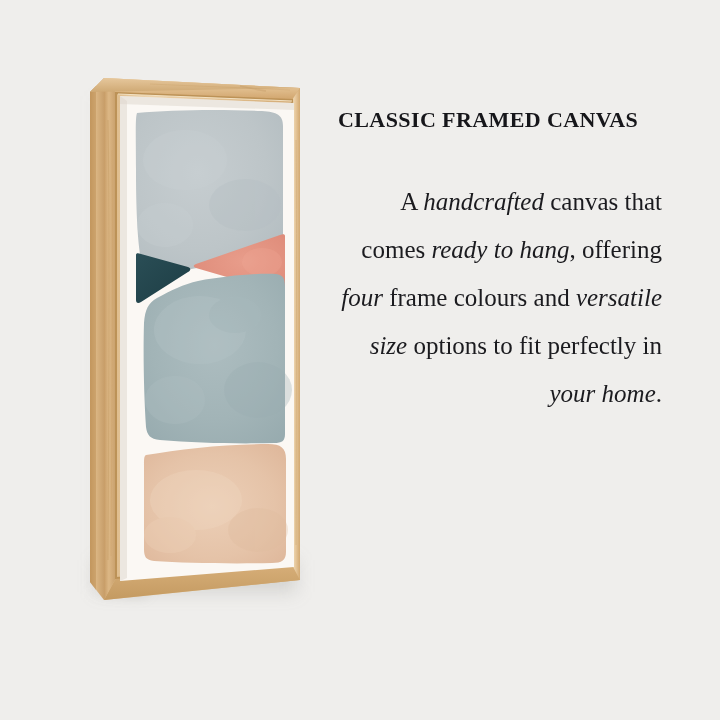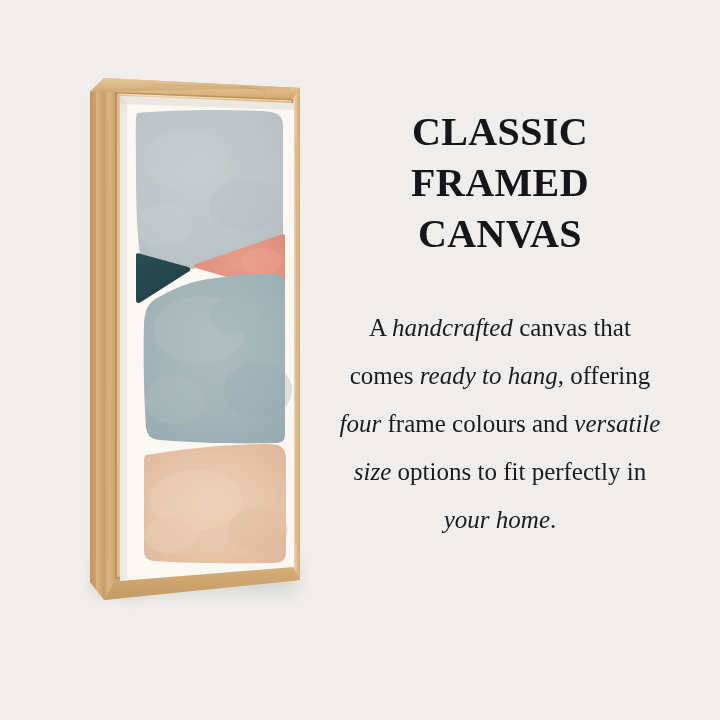--- a/index.html
+++ b/index.html
@@ -70,25 +70,24 @@
     top: 0;
     width: 340px;
     height: 720px;
     padding: 0 8px;
     box-sizing: border-box;
   }
 
   #product-title {
     margin: 0;
     padding-top: 106px;
-    font-size: 40px;
+    font-size: 22px;
     line-height: 1.28;
     font-weight: bold;
     letter-spacing: 0.4px;
-    text-align: center;
     color: #16161a;
     font-family: "Liberation Serif", "DejaVu Serif", serif;
   }
 
   #product-description {
     margin: 0;
     padding-top: 44px;
     font-size: 25px;
     line-height: 1.92;
     text-align: center;
@@ -267,16 +266,16 @@
         </g>
       </g>
 
       <path d="M118,94 L292,101" stroke="#f3e2c4" stroke-width="1" fill="none"></path>
     </svg>
   </div>
 
   <div id="copy-column">
     <h1 id="product-title" style="color: rgb(22, 22, 26);">CLASSIC FRAMED CANVAS</h1>
 
-    <p id="product-description" style="color: rgb(27, 27, 31);"><span>A </span><em>handcrafted</em><span> canvas that comes </span><em>ready to hang</em><span>, offering </span><em>four</em><span> frame colours and </span><em>versatile size</em><span> options to fit perfectly in </span><em>your home</em><span>.</span></p>
+    <p id="product-description" style="color: rgb(27, 27, 31); text-align: right;"><span>A </span><em>handcrafted</em><span> canvas that comes </span><em>ready to hang</em><span>, offering </span><em>four</em><span> frame colours and </span><em>versatile size</em><span> options to fit perfectly in </span><em>your home</em><span>.</span></p>
   </div>
 
 </div>
 
 </body></html>

